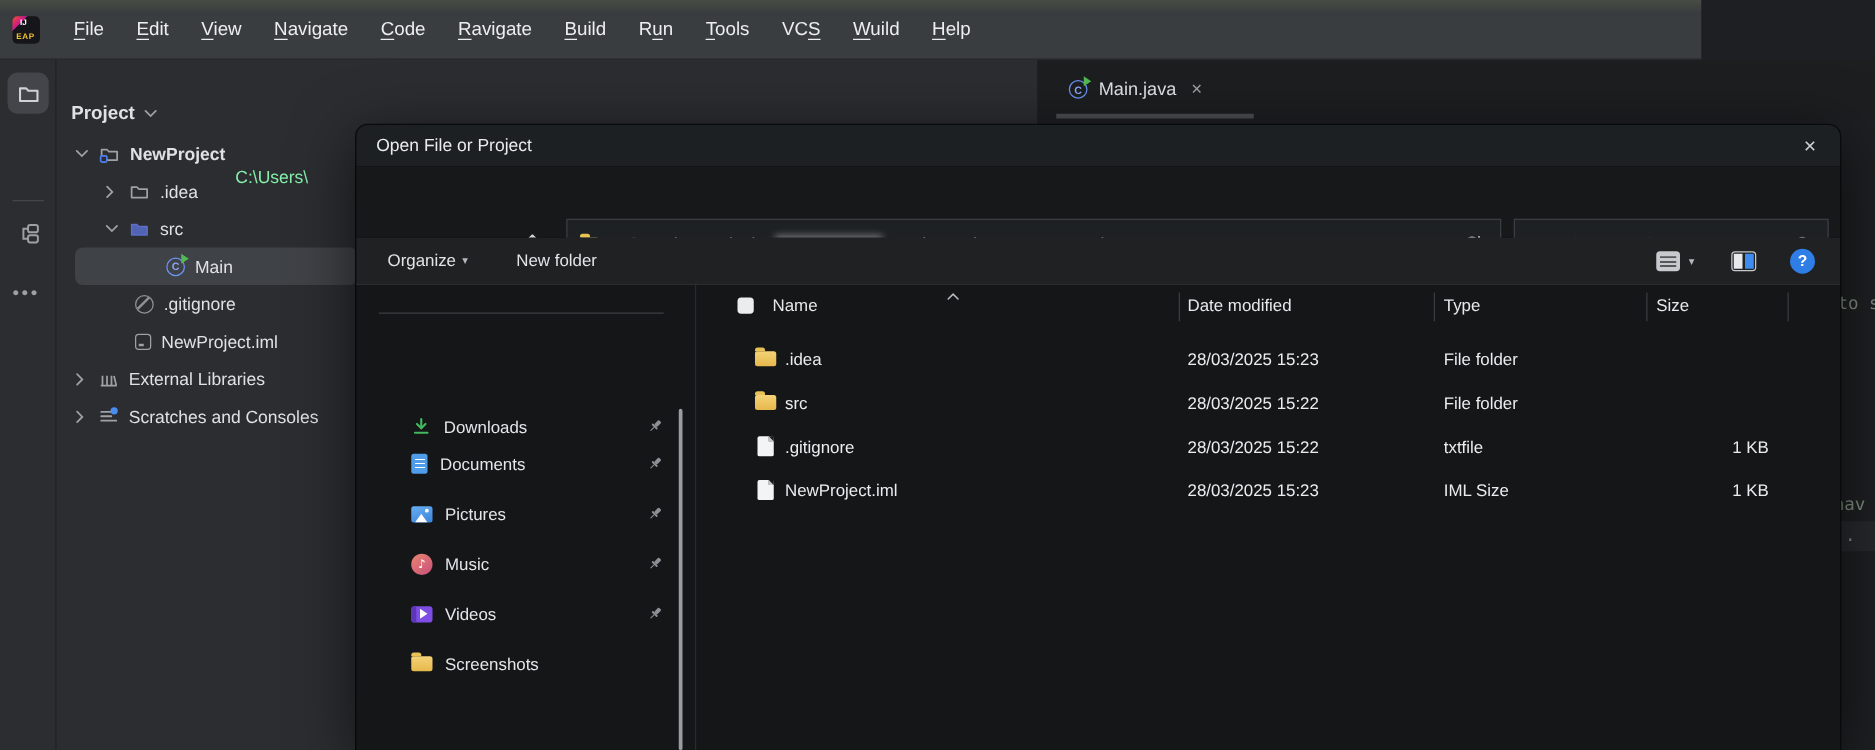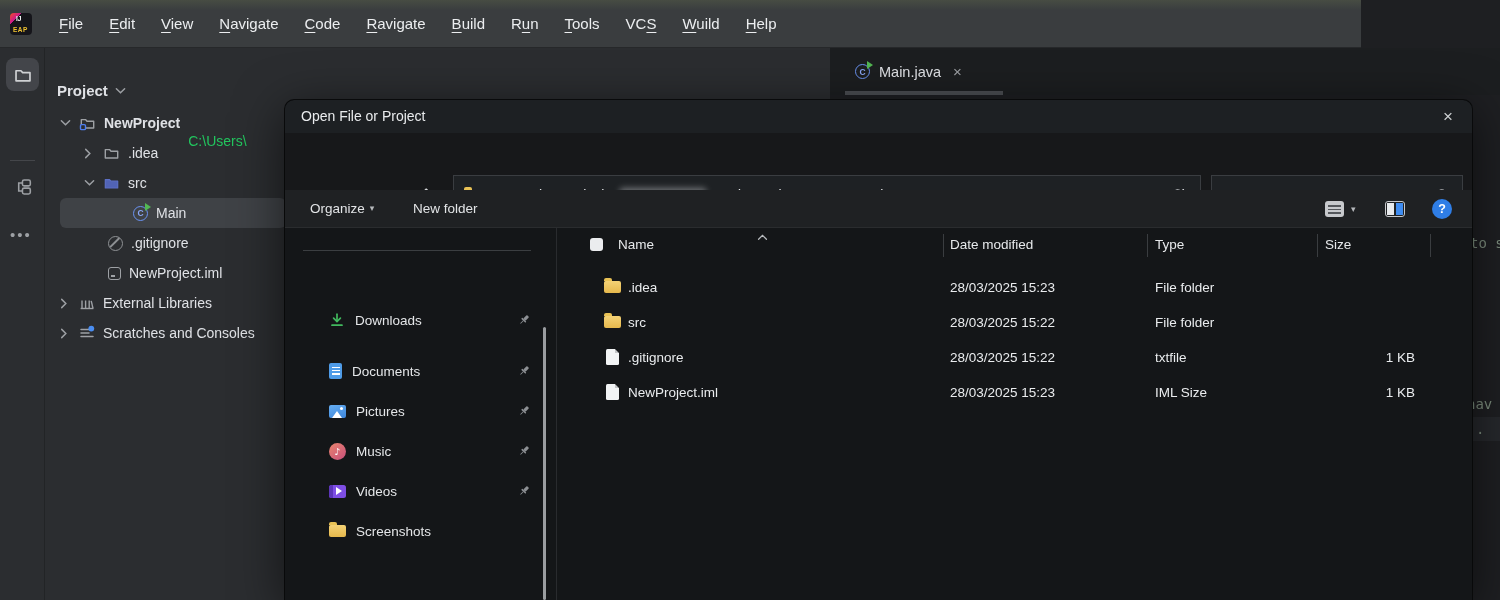--- a/index.html
+++ b/index.html
@@ -30,21 +30,21 @@
 
   
   .project-panel { position:absolute; left:45px; top:48px; width:785px; height:552px; background:#2b2d30; z-index:2; }
   .pp-header { position:absolute; left:12px; top:14px; display:flex; align-items:center; gap:7px;
                font-size:15px; font-weight:600; color:#dfe1e5;margin-top:20px; }
   .trow { position:absolute; left:45px; right:670px; height:30px; display:flex; align-items:center;
           font-size:14px; color:#dfe1e5; z-index:3; white-space:nowrap; }
   .trow .chev { width:12px; margin-right:7px; display:flex; flex:none; }
   .trow .ic { margin-right:8px; display:flex; flex:none; align-items:center; }
   .tlabel.bold { font-weight:700; }
-  .tpath { color:#22c55e; margin-left:8px;margin-top:35px; }
+  .tpath { color:#86efac; margin-left:8px;margin-top:35px; }
   .row-sel { position:absolute; left:15px; top:0; width:226px; height:30px; border-radius:6px;
              background:#3f4246; z-index:-1; }
 
   
   .ic-class { position:relative; width:15px; height:15px; border-radius:50%; border:1.5px solid #6b93f2;
               display:flex; align-items:center; justify-content:center; color:#8aa7f6; font-size:8.5px;
               font-weight:700; background:transparent; }
   .ic-class::after { content:""; position:absolute; right:-4px; top:-4px; width:0; height:0;
                      border-top:4px solid transparent; border-bottom:4px solid transparent;
                      border-left:6.5px solid #53b853; }
@@ -384,21 +384,21 @@
       </span>
       <span class="ic-details"></span>
       <span class="details-caret">▾</span>
       <span class="ic-preview"></span>
       <span class="ic-help">?</span>
     </div>
 
     <div class="dlg-content">
 
       <div class="sb-divider"></div>
-      <div class="sitem" style="top:74px">
+      <div class="sitem" style="top:95px">
         <svg width="16" height="16" viewBox="0 0 16 16">
             <g fill="none" stroke="#41b95e" stroke-width="1.7" stroke-linecap="round">
               <path d="M8 2.2v7"></path>
               <polyline points="4.6,6.2 8,9.6 11.4,6.2"></polyline>
               <path d="M3 13.2h10"></path>
             </g>
           </svg>
         <span>Downloads</span>
         <svg class="pin" width="14" height="14" viewBox="0 0 16 16">
             <g fill="#8d9094" transform="rotate(45 8 8)">

